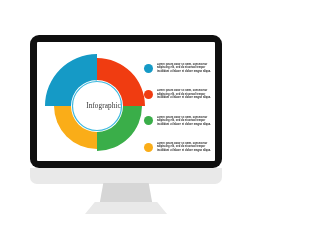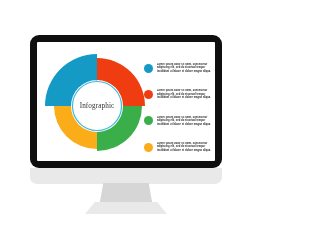--- a/index.html
+++ b/index.html
@@ -84,20 +84,21 @@
   .center-label {
     position: absolute;
     left: 50%;
     top: 50%;
     transform: translate(-50%, -50%);
     font-size: 7.2px;
     color: #333333;
     letter-spacing: .1px;
     white-space: nowrap;
     font-family: "Liberation Serif", serif;
+    padding-left: 13px;
   }
 
   
   .legend {
     position: absolute;
     left: 107px;
     top: 17px;
     width: 68px;
   }
   .legend-row {

